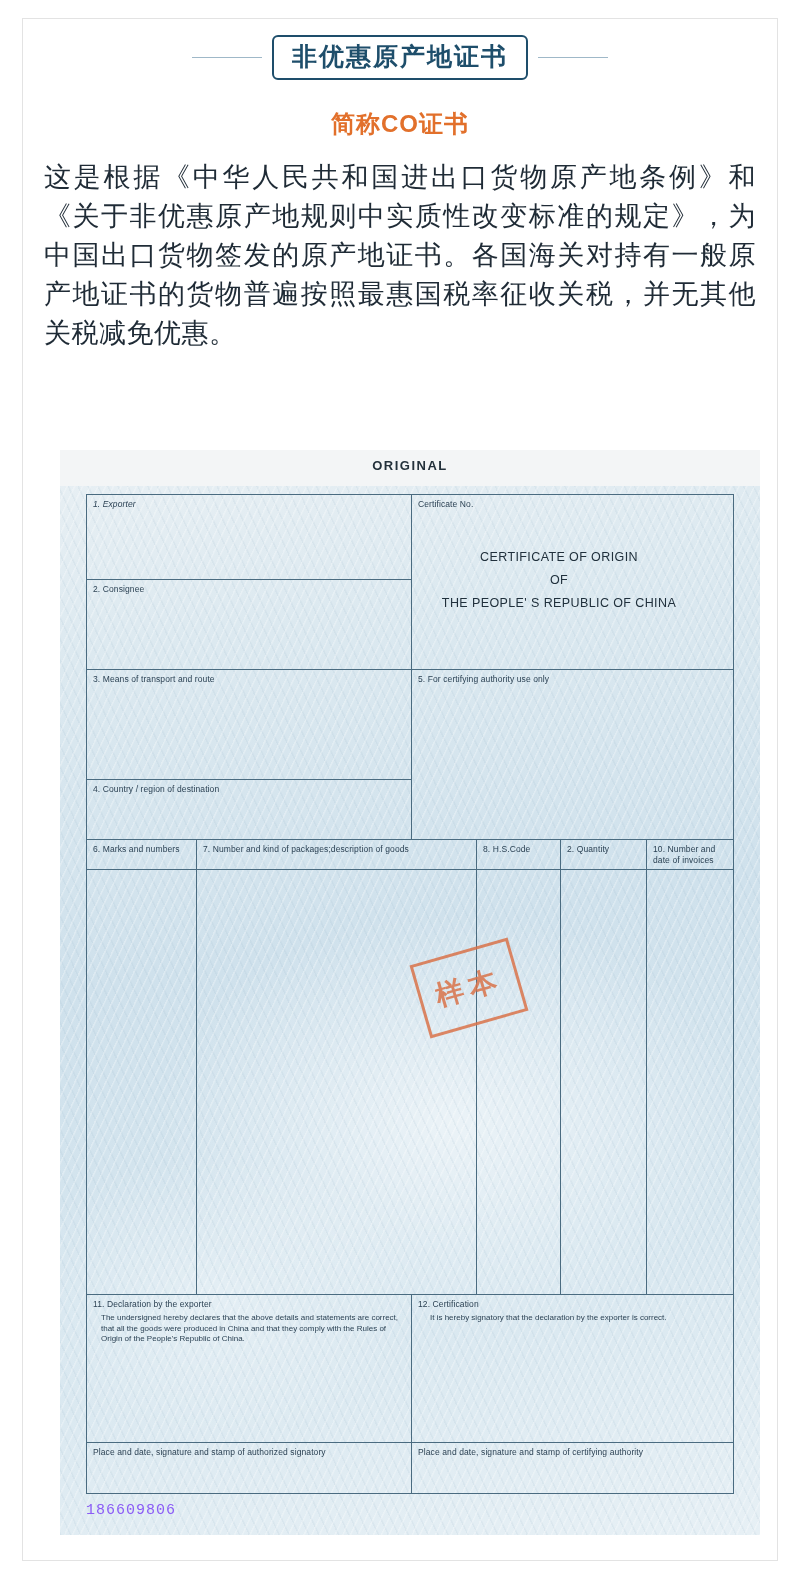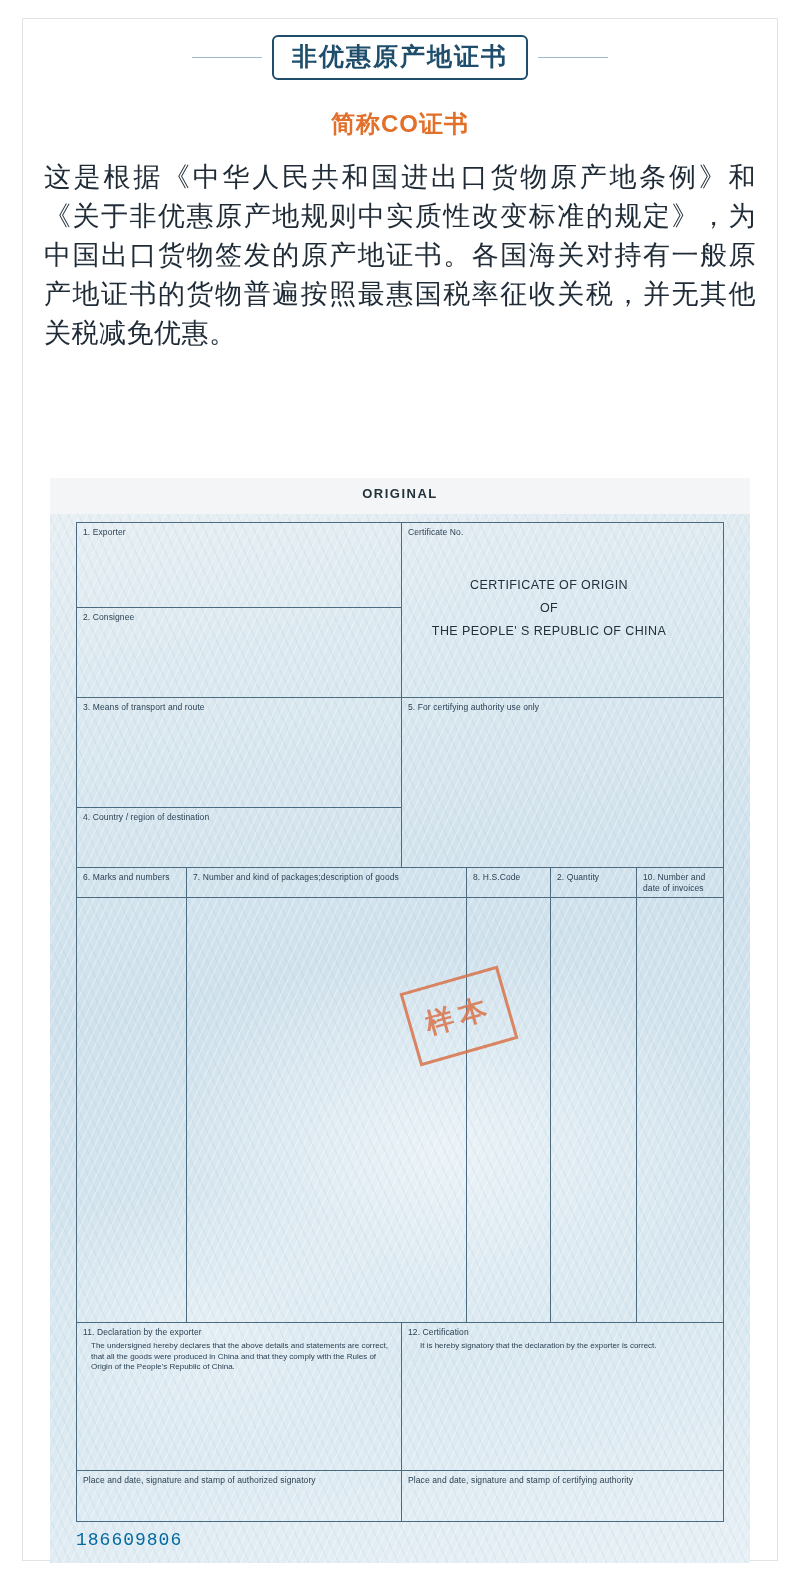--- a/index.html
+++ b/index.html
@@ -80,27 +80,26 @@
     color: #1f2b36;
     font-size: 27px;
     line-height: 39px;
     letter-spacing: 0.5px;
     text-align: justify;
   }
 
   
   .cert-wrap {
     position: absolute;
-    left: 50px;
+    left: 60px;
     top: 450px;
     width: 700px;
     height: 1085px;
     background: #f4f6f7;
     overflow: hidden;
-    margin-top: 28px;
   }
   .cert-paper {
     position: absolute;
     left: 0; top: 0;
     width: 700px;
     height: 1085px;
     background:
       radial-gradient(ellipse 420px 300px at 56% 62%, rgba(255,255,255,0.55) 0%, rgba(255,255,255,0) 70%),
       radial-gradient(ellipse 300px 200px at 22% 78%, rgba(255,255,255,0.35) 0%, rgba(255,255,255,0) 70%),
       linear-gradient(170deg, #e9f0f4 0%, #dce9f0 18%, #cfe1ec 45%, #d6e6ef 72%, #e7f0f5 100%);
@@ -206,23 +205,23 @@
     color: #2c4254;
     margin-top: 3px;
     padding-left: 12px;
   }
 
   .serial {
     position: absolute;
     left: 26px;
     top: 1052px;
     font-family: "Liberation Mono", monospace;
-    font-size: 18px;
+    font-size: 15px;
     letter-spacing: 1px;
-    color: #0369a1;
+    color: #8b5cf6;
   }
 </style>
 </head>
 <body>
 
 <div class="page">
   <div class="frame"></div>
 
   <div class="header">
     <div class="rule"></div>
@@ -234,21 +233,21 @@
 
   <div class="body-text">这是根据《中华人民共和国进出口货物原产地条例》和《关于非优惠原产地规则中实质性改变标准的规定》，为中国出口货物签发的原产地证书。各国海关对持有一般原产地证书的货物普遍按照最惠国税率征收关税，并无其他关税减免优惠。</div>
 
   <div class="cert-wrap">
     <div class="cert-paper"></div>
     <div class="cert-top-band"></div>
     <div class="cert-original">ORIGINAL</div>
 
     <div class="cert-table">
 
-      <div class="cell bd-r bd-b" style="left:0; top:0; width:325px; height:85px;">
+      <div class="cell bd-r bd-b" style="left:0; top:0; width:325px; height:85px;font-style:italic;">
         <span class="lbl">1. Exporter</span>
       </div>
       <div class="cell bd-r bd-b" style="left:0; top:85px; width:325px; height:90px;">
         <span class="lbl">2. Consignee</span>
       </div>
       <div class="cell bd-r bd-b" style="left:0; top:175px; width:325px; height:110px;">
         <span class="lbl">3. Means of transport and route</span>
       </div>
       <div class="cell bd-r bd-b" style="left:0; top:285px; width:325px; height:60px;">
         <span class="lbl">4. Country / region of destination</span>

